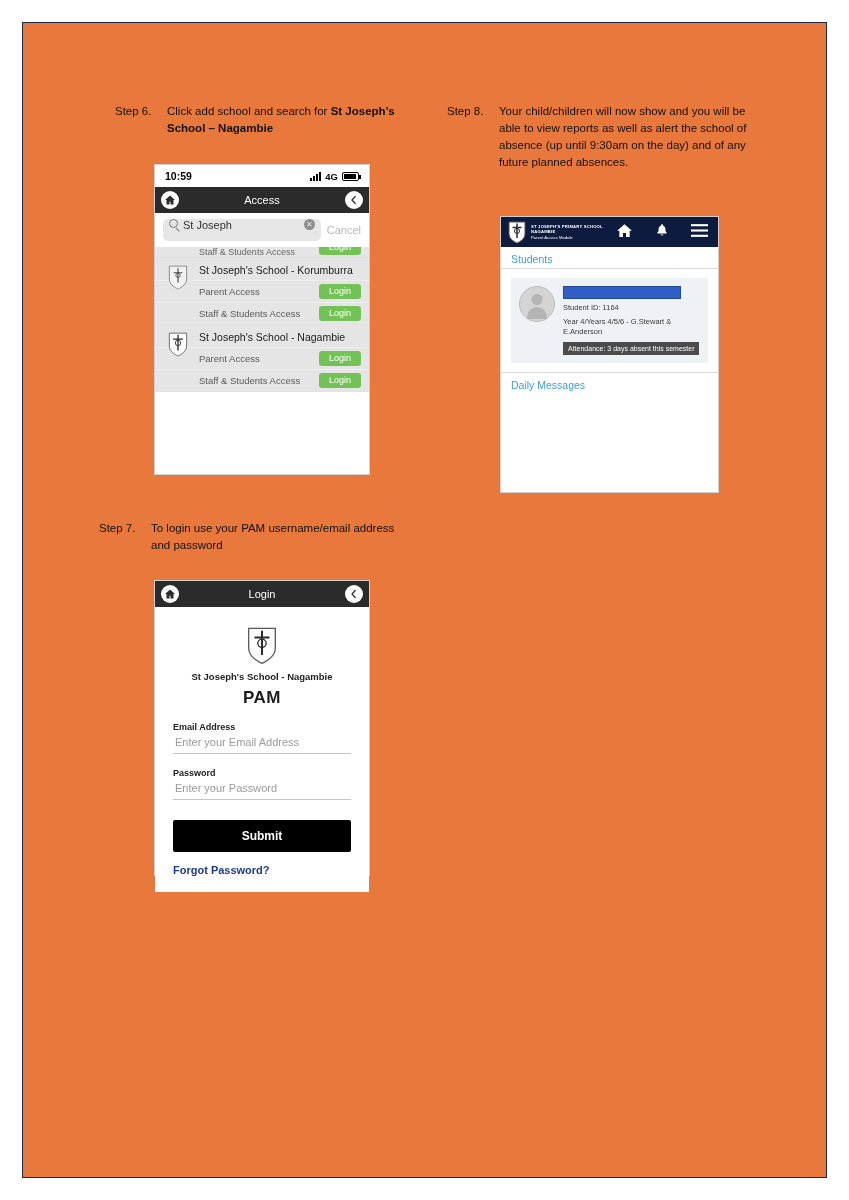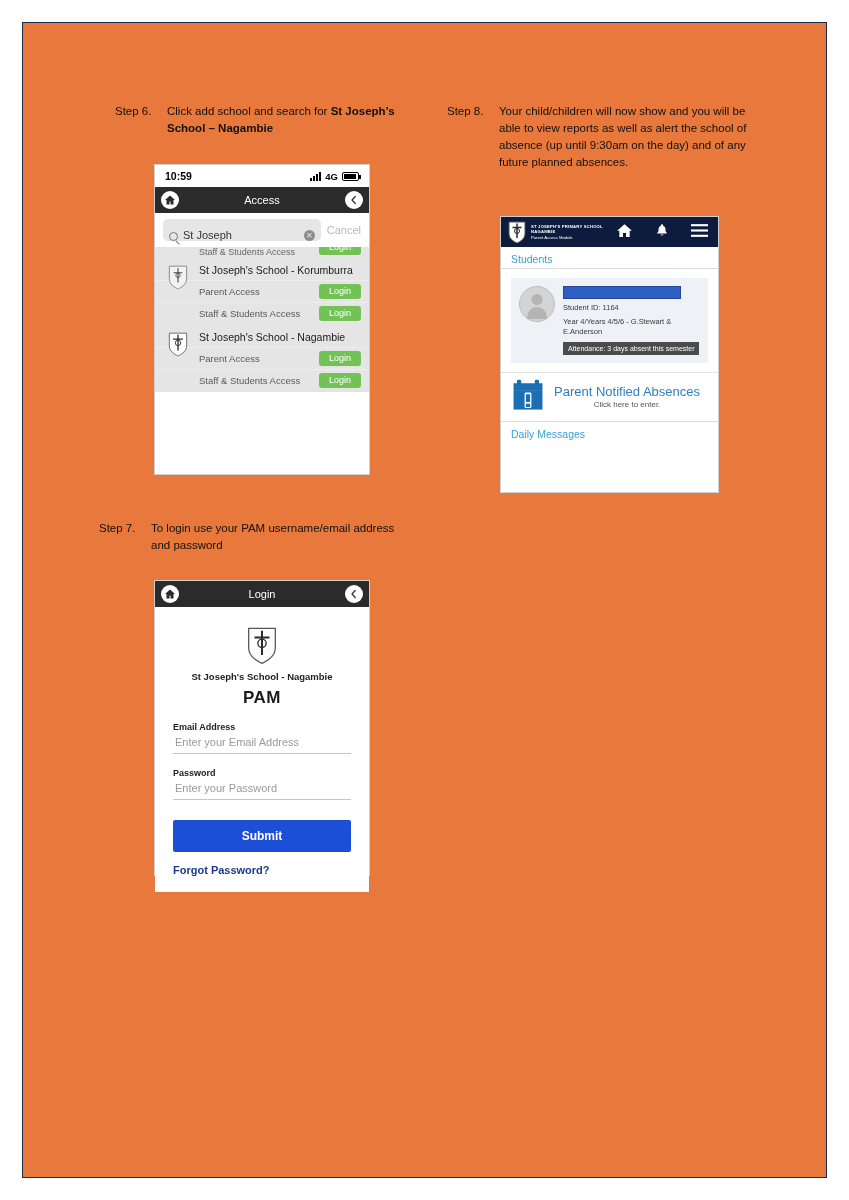--- a/index.html
+++ b/index.html
@@ -98,21 +98,21 @@
   .search-row {
     display: flex; align-items: center; gap: 6px;
     padding: 6px 8px 6px 8px;
     background: #fff;
   }
   .search-box {
     flex: 1;
     background: #e6e6e6;
     border-radius: 5px;
     height: 22px;
-    display: flex; align-items: flex-end;
+    display: flex; align-items: flex-start;
     padding: 0 6px;
     font-size: 11px;
     color: #333;
     gap: 5px;
   }
   .magnifier {
     width: 9px; height: 9px; border: 1.4px solid #777; border-radius: 50%;
     position: relative; flex: 0 0 9px;
   }
   .magnifier:after {
@@ -160,21 +160,21 @@
   .login-school { text-align:center; font-size: 9.5px; font-weight: bold; color: #222; }
   .login-pam { text-align:center; font-size: 17px; font-weight: bold; color:#1b1b1b; margin-top: 6px; letter-spacing: .5px;}
   .field-label { font-size: 9px; font-weight: bold; color:#222; margin-top: 14px; }
   .field-input {
     border-bottom: 1px solid #c6c6c6;
     font-size: 11px; color: #9a9a9a;
     padding: 4px 2px 5px;
   }
   .submit-btn {
     margin-top: 20px;
-    background: #1d4ed8; color:#fff; text-align:center;
+    background: #000000; color:#fff; text-align:center;
     font-size: 12px; font-weight: bold;
     padding: 9px 0; border-radius: 2px;
   }
   .forgot { margin-top: 12px; font-size: 11px; color: #1b3a8f; font-weight: bold;}
 
   
   .home-nav {
     background: #0d1b3e; height: 30px;
     display:flex; align-items:center; justify-content: space-between;
     padding: 0 10px 0 6px;
@@ -418,34 +418,17 @@
     <div class="student-card">
       <div class="avatar"></div>
       <div class="student-info">
         <div class="name-bar"></div>
         <div class="student-meta">Student ID: 1164</div>
         <div class="student-meta">Year 4/Years 4/5/6 - G.Stewart &amp; E.Anderson</div>
         <div class="attendance-pill">Attendance: 3 days absent this semester</div>
       </div>
     </div>
 
-    <div class="pna">
-      <div class="pna-icon">
-        <svg width="34" height="34" viewBox="0 0 40 40">
-          <rect x="3" y="5" width="34" height="9" fill="#1b6fb5"></rect>
-          <rect x="3" y="14" width="34" height="22" fill="#1b6fb5"></rect>
-          <rect x="7" y="1" width="5" height="7" rx="1.6" fill="#1b6fb5"></rect>
-          <rect x="28" y="1" width="5" height="7" rx="1.6" fill="#1b6fb5"></rect>
-          <rect x="16" y="16" width="8" height="18" rx="1.5" fill="#ffffff"></rect>
-          <rect x="17.5" y="18" width="5" height="9" fill="#1b6fb5"></rect>
-          <rect x="17.5" y="29" width="5" height="4" fill="#1b6fb5"></rect>
-        </svg>
-      </div>
-      <div class="pna-text">
-        <div class="t1">Parent Notified Absences</div>
-        <div class="t2">Click here to enter.</div>
-      </div>
-    </div>
 
     <div class="daily">Daily Messages</div>
   </div>
 
 </div>
 
 </body></html>

